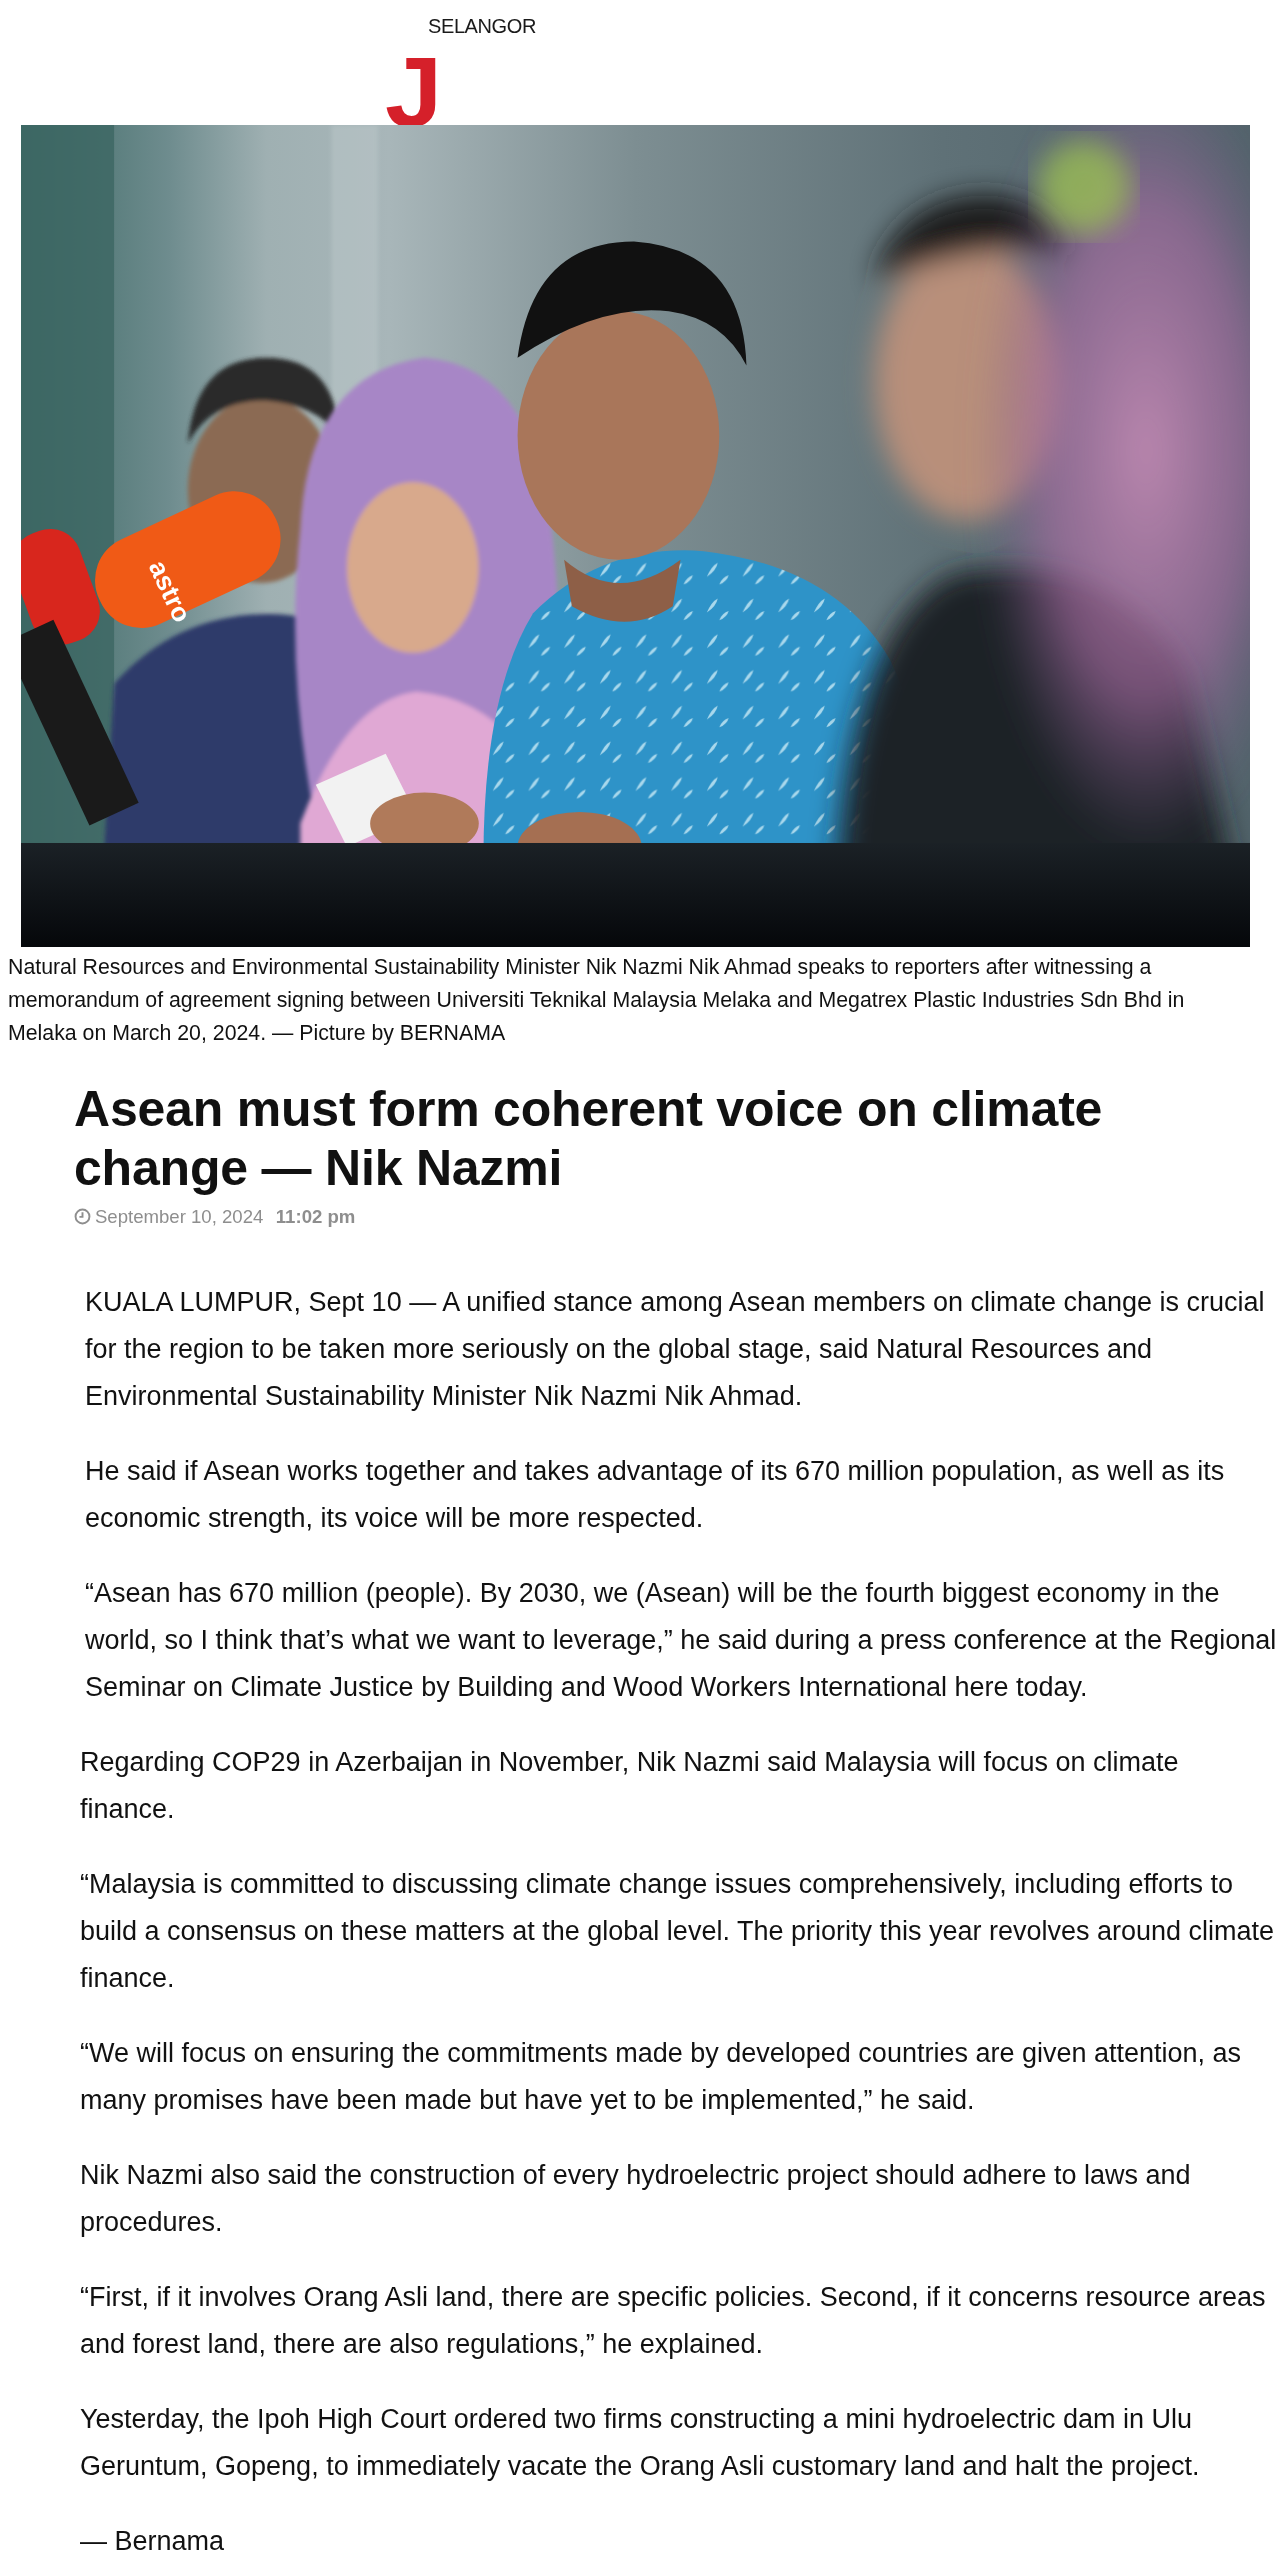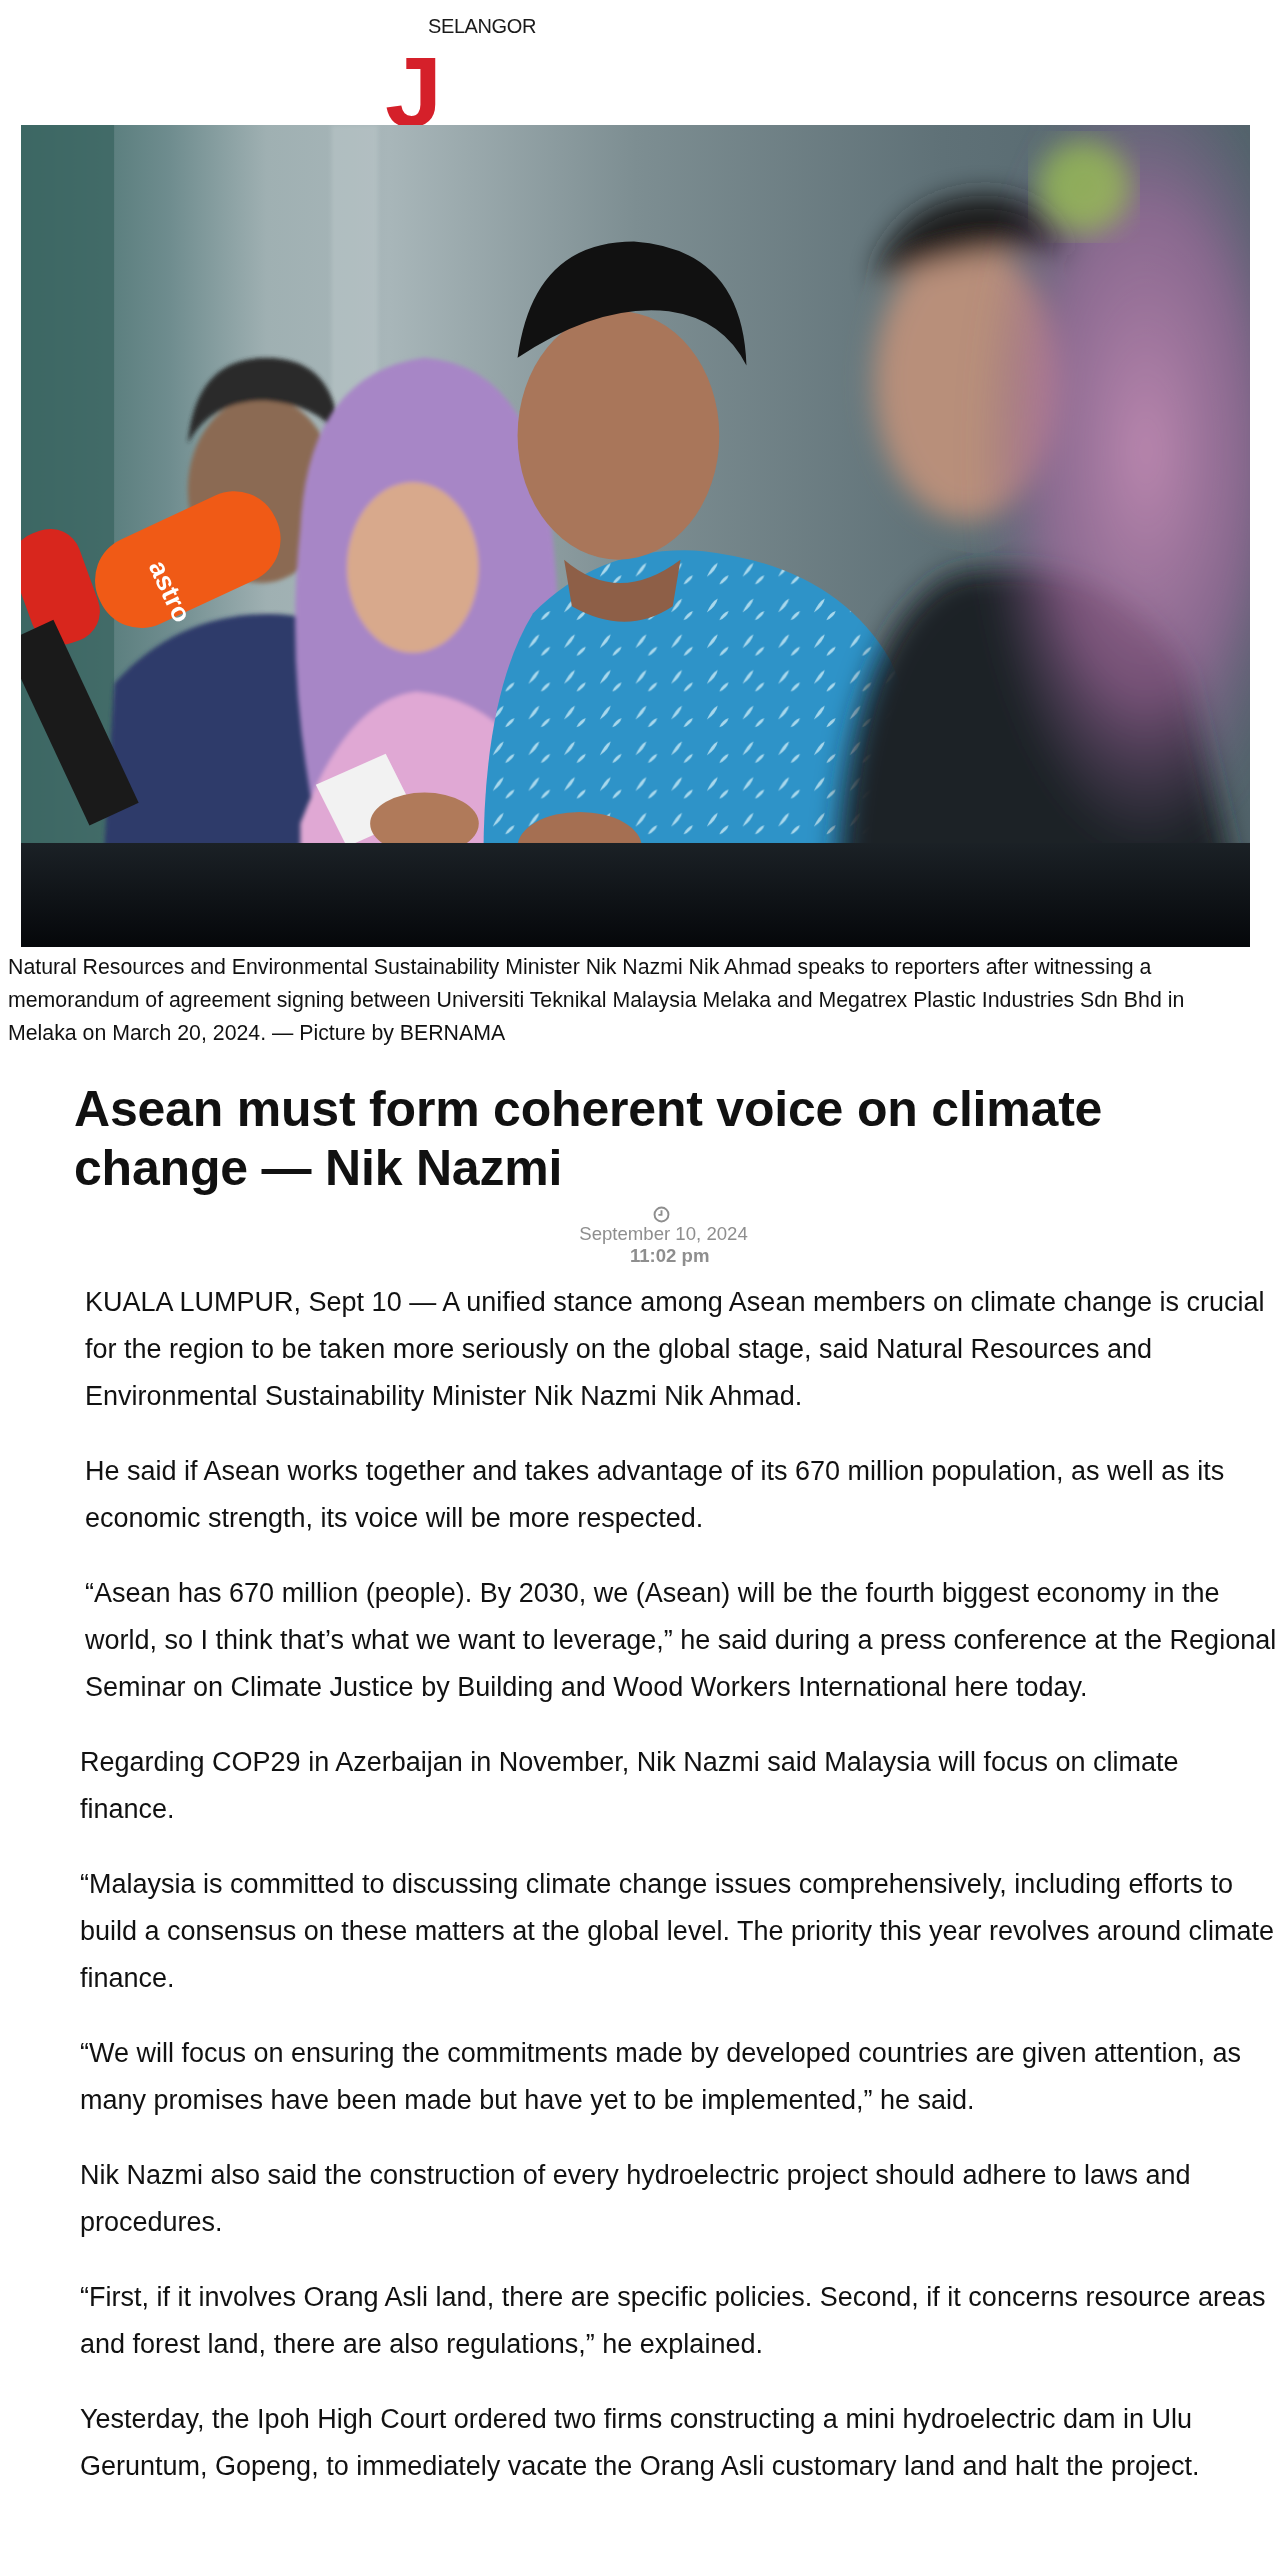--- a/index.html
+++ b/index.html
@@ -80,21 +80,20 @@
     color: #111111;
     letter-spacing: -0.2px;
   }
   .meta {
     margin-top: 7.8px;
     font-size: 18.6px;
     color: #8e8e8e;
     display: flex;
     align-items: center;
     gap: 0;
-    flex-direction: column;
   }
   .meta .clock {
     display: inline-block;
     width: 17px; height: 17px;
     margin-right: 3.9px;
     position: relative;
   }
   .meta .time { font-weight: 700; margin-left: 12.4px; }
 
   .body {
@@ -222,14 +221,15 @@
 <section class="body">
   <p class="a">KUALA LUMPUR, Sept 10 — A unified stance among Asean members on climate change is crucial for the region to be taken more seriously on the global stage, said Natural Resources and Environmental Sustainability Minister Nik Nazmi Nik Ahmad.</p>
   <p class="a">He said if Asean works together and takes advantage of its 670 million population, as well as its economic strength, its voice will be more respected.</p>
   <p class="a">“Asean has 670 million (people). By 2030, we (Asean) will be the fourth biggest economy in the world, so I think that’s what we want to leverage,” he said during a press conference at the Regional Seminar on Climate Justice by Building and Wood Workers International here today.</p>
   <p class="b">Regarding COP29 in Azerbaijan in November, Nik Nazmi said Malaysia will focus on climate finance.</p>
   <p class="b">“Malaysia is committed to discussing climate change issues comprehensively, including efforts to build a consensus on these matters at the global level. The priority this year revolves around climate finance.</p>
   <p class="b">“We will focus on ensuring the commitments made by developed countries are given attention, as many promises have been made but have yet to be implemented,” he said.</p>
   <p class="b">Nik Nazmi also said the construction of every hydroelectric project should adhere to laws and procedures.</p>
   <p class="b">“First, if it involves Orang Asli land, there are specific policies. Second, if it concerns resource areas and forest land, there are also regulations,” he explained.</p>
   <p class="b">Yesterday, the Ipoh High Court ordered two firms constructing a mini hydroelectric dam in Ulu Geruntum, Gopeng, to immediately vacate the Orang Asli customary land and halt the project.</p>
+  <p class="b">— Bernama</p>
 </section>
 
 
 </body></html>

